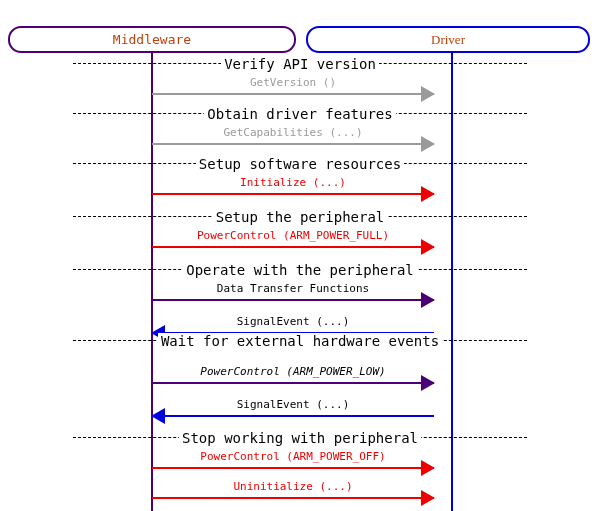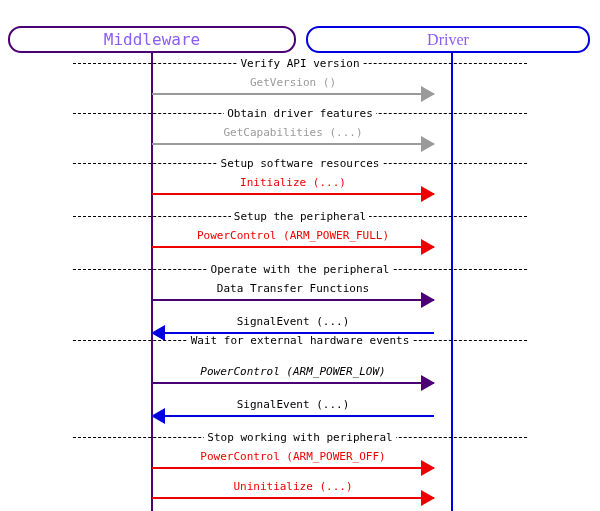--- a/index.html
+++ b/index.html
@@ -29,23 +29,23 @@
     background: #ffffff;
     box-sizing: border-box;
   }
   .actor-label {
     position: absolute;
     left: 0;
     right: 0;
     top: 50%;
     transform: translateY(-50%);
     text-align: center;
-    font-size: 16px;
+    font-size: 13px;
     line-height: 12px;
-    color: #8b5cf6;
+    color: #c2410c;
     white-space: nowrap;
   }
   #actor-middleware {
     left: 8px;
     width: 288px;
     border-color: #4B0076;
   }
   #actor-driver {
     left: 306px;
     width: 284px;
@@ -77,21 +77,21 @@
     top: 6px;
     height: 0;
     border-top: 1px dashed #000000;
   }
   .separator .sep-text {
     position: absolute;
     left: 0;
     right: 0;
     top: 0;
     text-align: center;
-    font-size: 11px;
+    font-size: 14px;
     line-height: 14px;
     color: #000000;
     white-space: nowrap;
   }
   .separator .sep-text > span {
     background: #ffffff;
     padding: 0 3px;
   }
 
   

